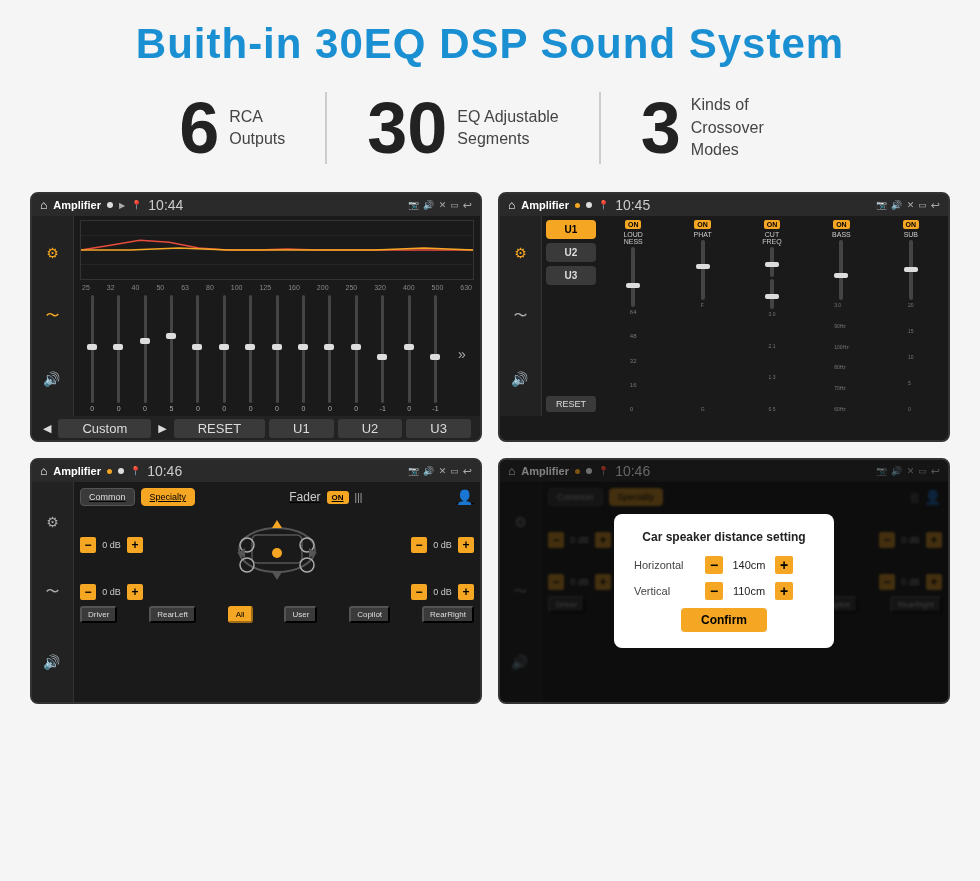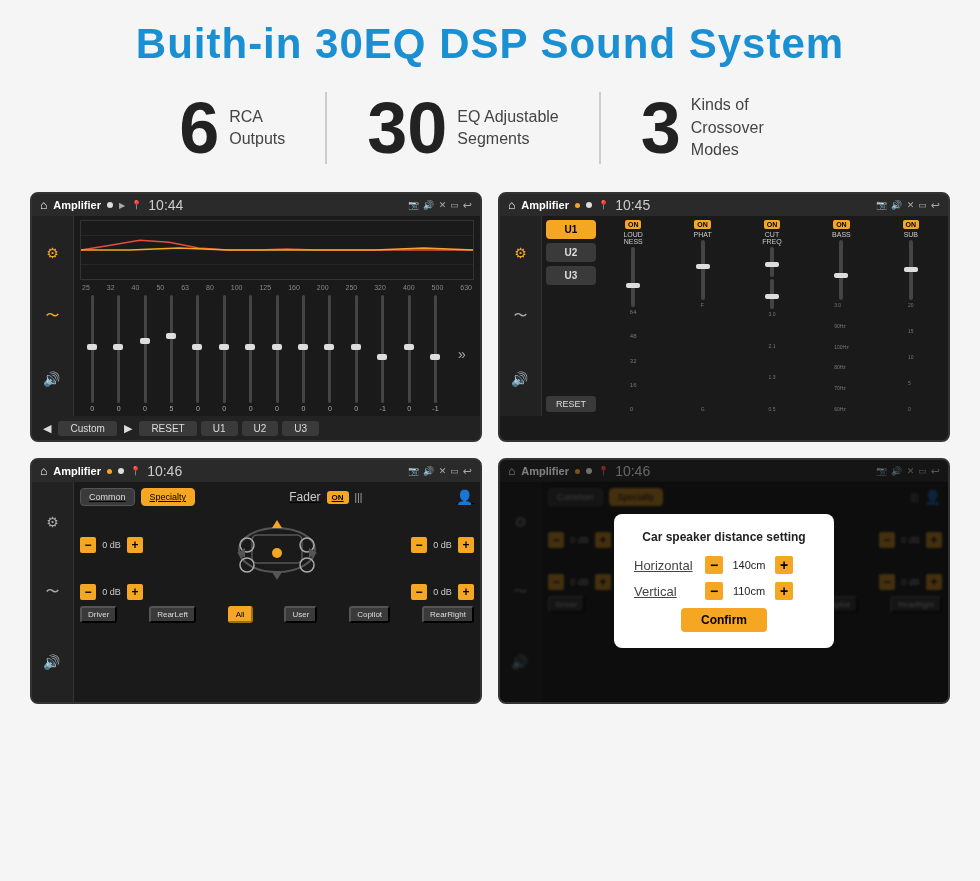--- a/index.html
+++ b/index.html
@@ -199,22 +199,22 @@
       display: flex;
       align-items: center;
       gap: 4px;
       padding: 3px 8px;
       height: 24px;
     }
 
     .eq-btn {
       background: #3a3a3a;
       color: #ddd;
-      font-size: 10px;
-      padding: 2px 12px;
+      font-size: 13px;
+      padding: 2px 24px;
       border-radius: 3px;
       border: none;
     }
 
     .eq-btn-icon {
       color: #ddd;
       font-size: 11px;
       padding: 0 3px;
     }
 
@@ -460,24 +460,23 @@
     }
 
     .dialog-row {
       display: flex;
       align-items: center;
       margin-bottom: 8px;
       gap: 6px;
     }
 
     .dialog-row-label {
-      font-size: 13px;
+      font-size: 11px;
       color: #444;
       width: 65px;
-      text-decoration: underline;
     }
 
     .dialog-minus, .dialog-plus {
       background: #f5a623;
       color: #000;
       font-size: 14px;
       width: 18px; height: 18px;
       border-radius: 2px;
       display: flex; align-items: center; justify-content: center;
       font-weight: bold;

